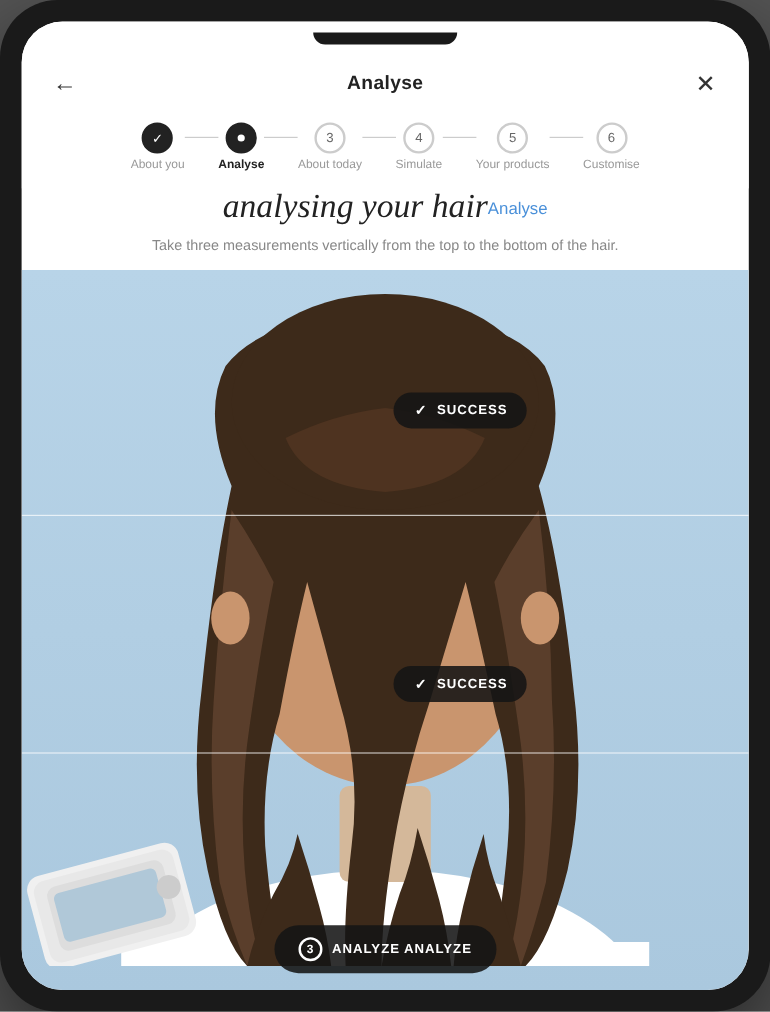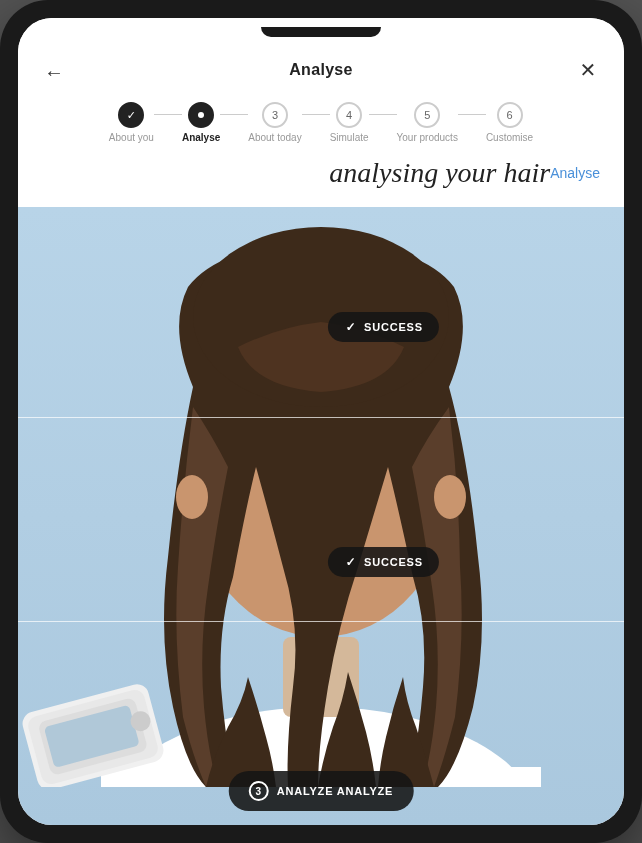--- a/index.html
+++ b/index.html
@@ -156,21 +156,21 @@
     }
 
     
     .page-content {
       padding: 0 24px 12px;
       flex-shrink: 0;
     }
 
     .page-title-row {
       display: flex;
-      justify-content: flex-end;
+      justify-content: center;
       align-items: center;
       margin-bottom: 6px;
     }
 
     .page-title {
       font-family: Georgia, 'Times New Roman', serif;
       font-style: italic;
       font-size: 28px;
       color: #222;
       font-weight: 400;
@@ -353,20 +353,21 @@
           <div class="step-label">Customise</div>
         </div>
       </div>
     </div>
 
     <div class="page-content">
       <div class="page-title-row">
         <div class="page-title">analysing your hair</div>
         <div class="simulate-btn">Analyse</div>
       </div>
+      <div class="page-subtitle">Take three measurements vertically from the top to the bottom of the hair.</div>
     </div>
 
     <div class="analysis-area">
       <div class="hair-image-bg">
 
         <svg class="hair-illustration" viewBox="0 0 606 580" preserveAspectRatio="xMidYMax meet" xmlns="http://www.w3.org/2000/svg">
 
           <ellipse cx="303" cy="620" rx="220" ry="120" fill="white"></ellipse>
           <rect x="83" y="560" width="440" height="80" fill="white"></rect>
 

